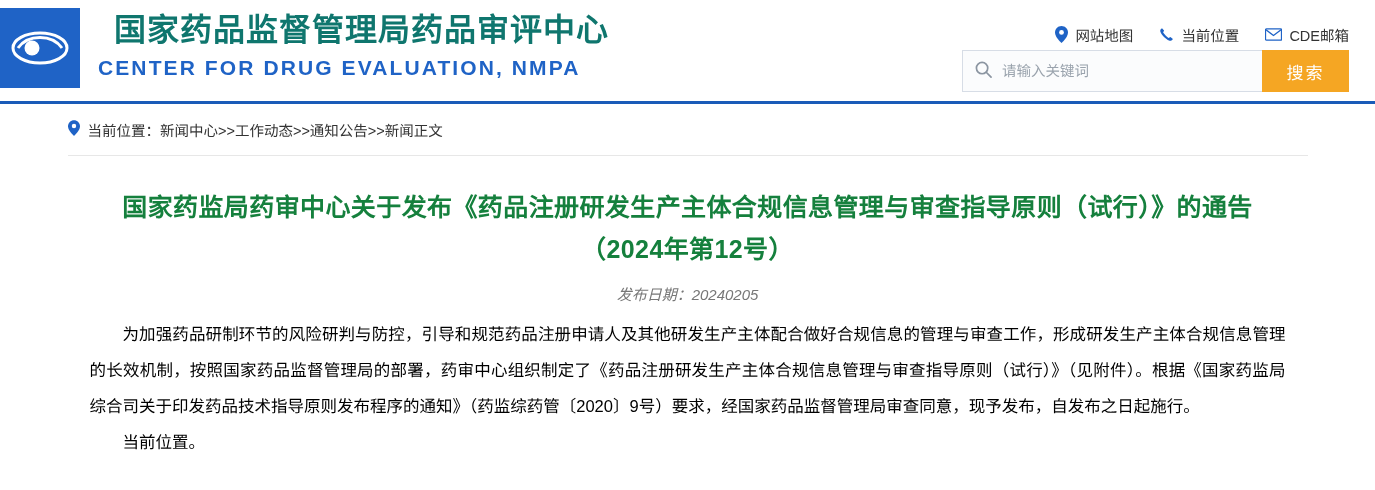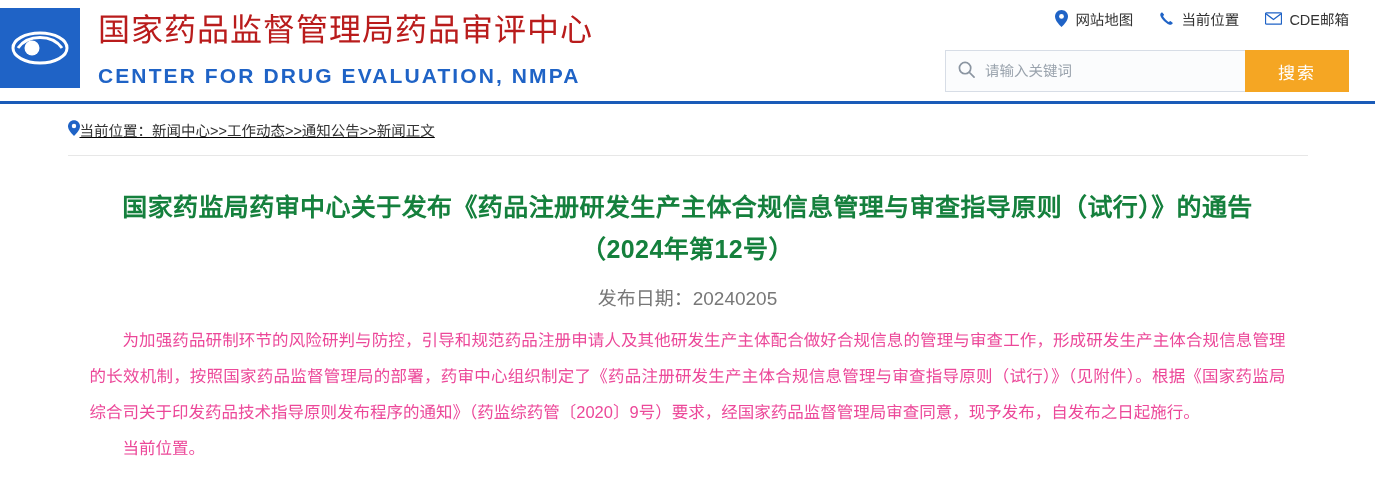--- a/index.html
+++ b/index.html
@@ -33,41 +33,42 @@
     width: 60px;
     height: 42px;
   }
   .title-group {
     position: absolute;
     left: 98px;
     top: 9px;
   }
   .title-cn {
     font-size: 32px;
-    font-weight: normal;
-    color: #b91c1c;
+    font-weight: bold;
+    color: #0f766e;
     letter-spacing: 1px;
     line-height: 42px;
     white-space: nowrap;
+    margin-left: 16px;
   }
   .title-en {
-    margin-top: 12px;
+    margin-top: 4px;
     font-size: 21px;
     font-weight: bold;
     color: #1f63c6;
     letter-spacing: 2.1px;
     line-height: 26px;
     white-space: nowrap;
   }
 
   
   .header-links {
     position: absolute;
     right: 26px;
-    top: 8px;
+    top: 24px;
     display: flex;
     align-items: center;
     gap: 26px;
   }
   .hlink {
     display: flex;
     align-items: center;
     gap: 7px;
     font-size: 14.5px;
     color: #333333;
@@ -100,39 +101,39 @@
     border: none;
     outline: none;
     background: transparent;
     font-size: 14.5px;
     color: #333;
     width: 100%;
     font-family: "Liberation Sans", "DejaVu Sans", sans-serif;
   }
   .search-input::placeholder { color: #9aa3ad; }
   .search-btn {
-    width: 104px;
+    width: 87px;
     border: none;
     background: #f5a623;
     color: #ffffff;
     font-size: 17px;
     letter-spacing: 2px;
     cursor: pointer;
     font-family: "Liberation Sans", "DejaVu Sans", sans-serif;
   }
 
   
   .crumb-bar {
     margin: 0 auto;
     width: 1240px;
     height: 52px;
     display: flex;
     align-items: center;
+    gap: 8px;
     border-bottom: 1px solid #e7e7e7;
-    text-decoration: underline;
   }
   .crumb-text {
     font-size: 14.5px;
     color: #333333;
   }
 
   
   .article {
     width: 1200px;
     margin: 0 auto;
@@ -143,27 +144,28 @@
     font-weight: bold;
     color: #15803d;
     text-align: center;
     line-height: 42px;
     letter-spacing: 0.4px;
     padding: 0 20px;
   }
   .art-date {
     margin-top: 13px;
     text-align: center;
-    font-size: 19px;
+    font-size: 15px;
     color: #777777;
+    font-style: italic;
   }
   .art-body {
     margin-top: 12px;
     font-size: 16.5px;
-    color: #ec4899;
+    color: #000000;
     line-height: 36px;
     text-align: justify;
     padding: 0 2px;
   }
   .art-body p { text-indent: 2em; }
 </style>
 </head>
 <body>
 
 <div class="header">

